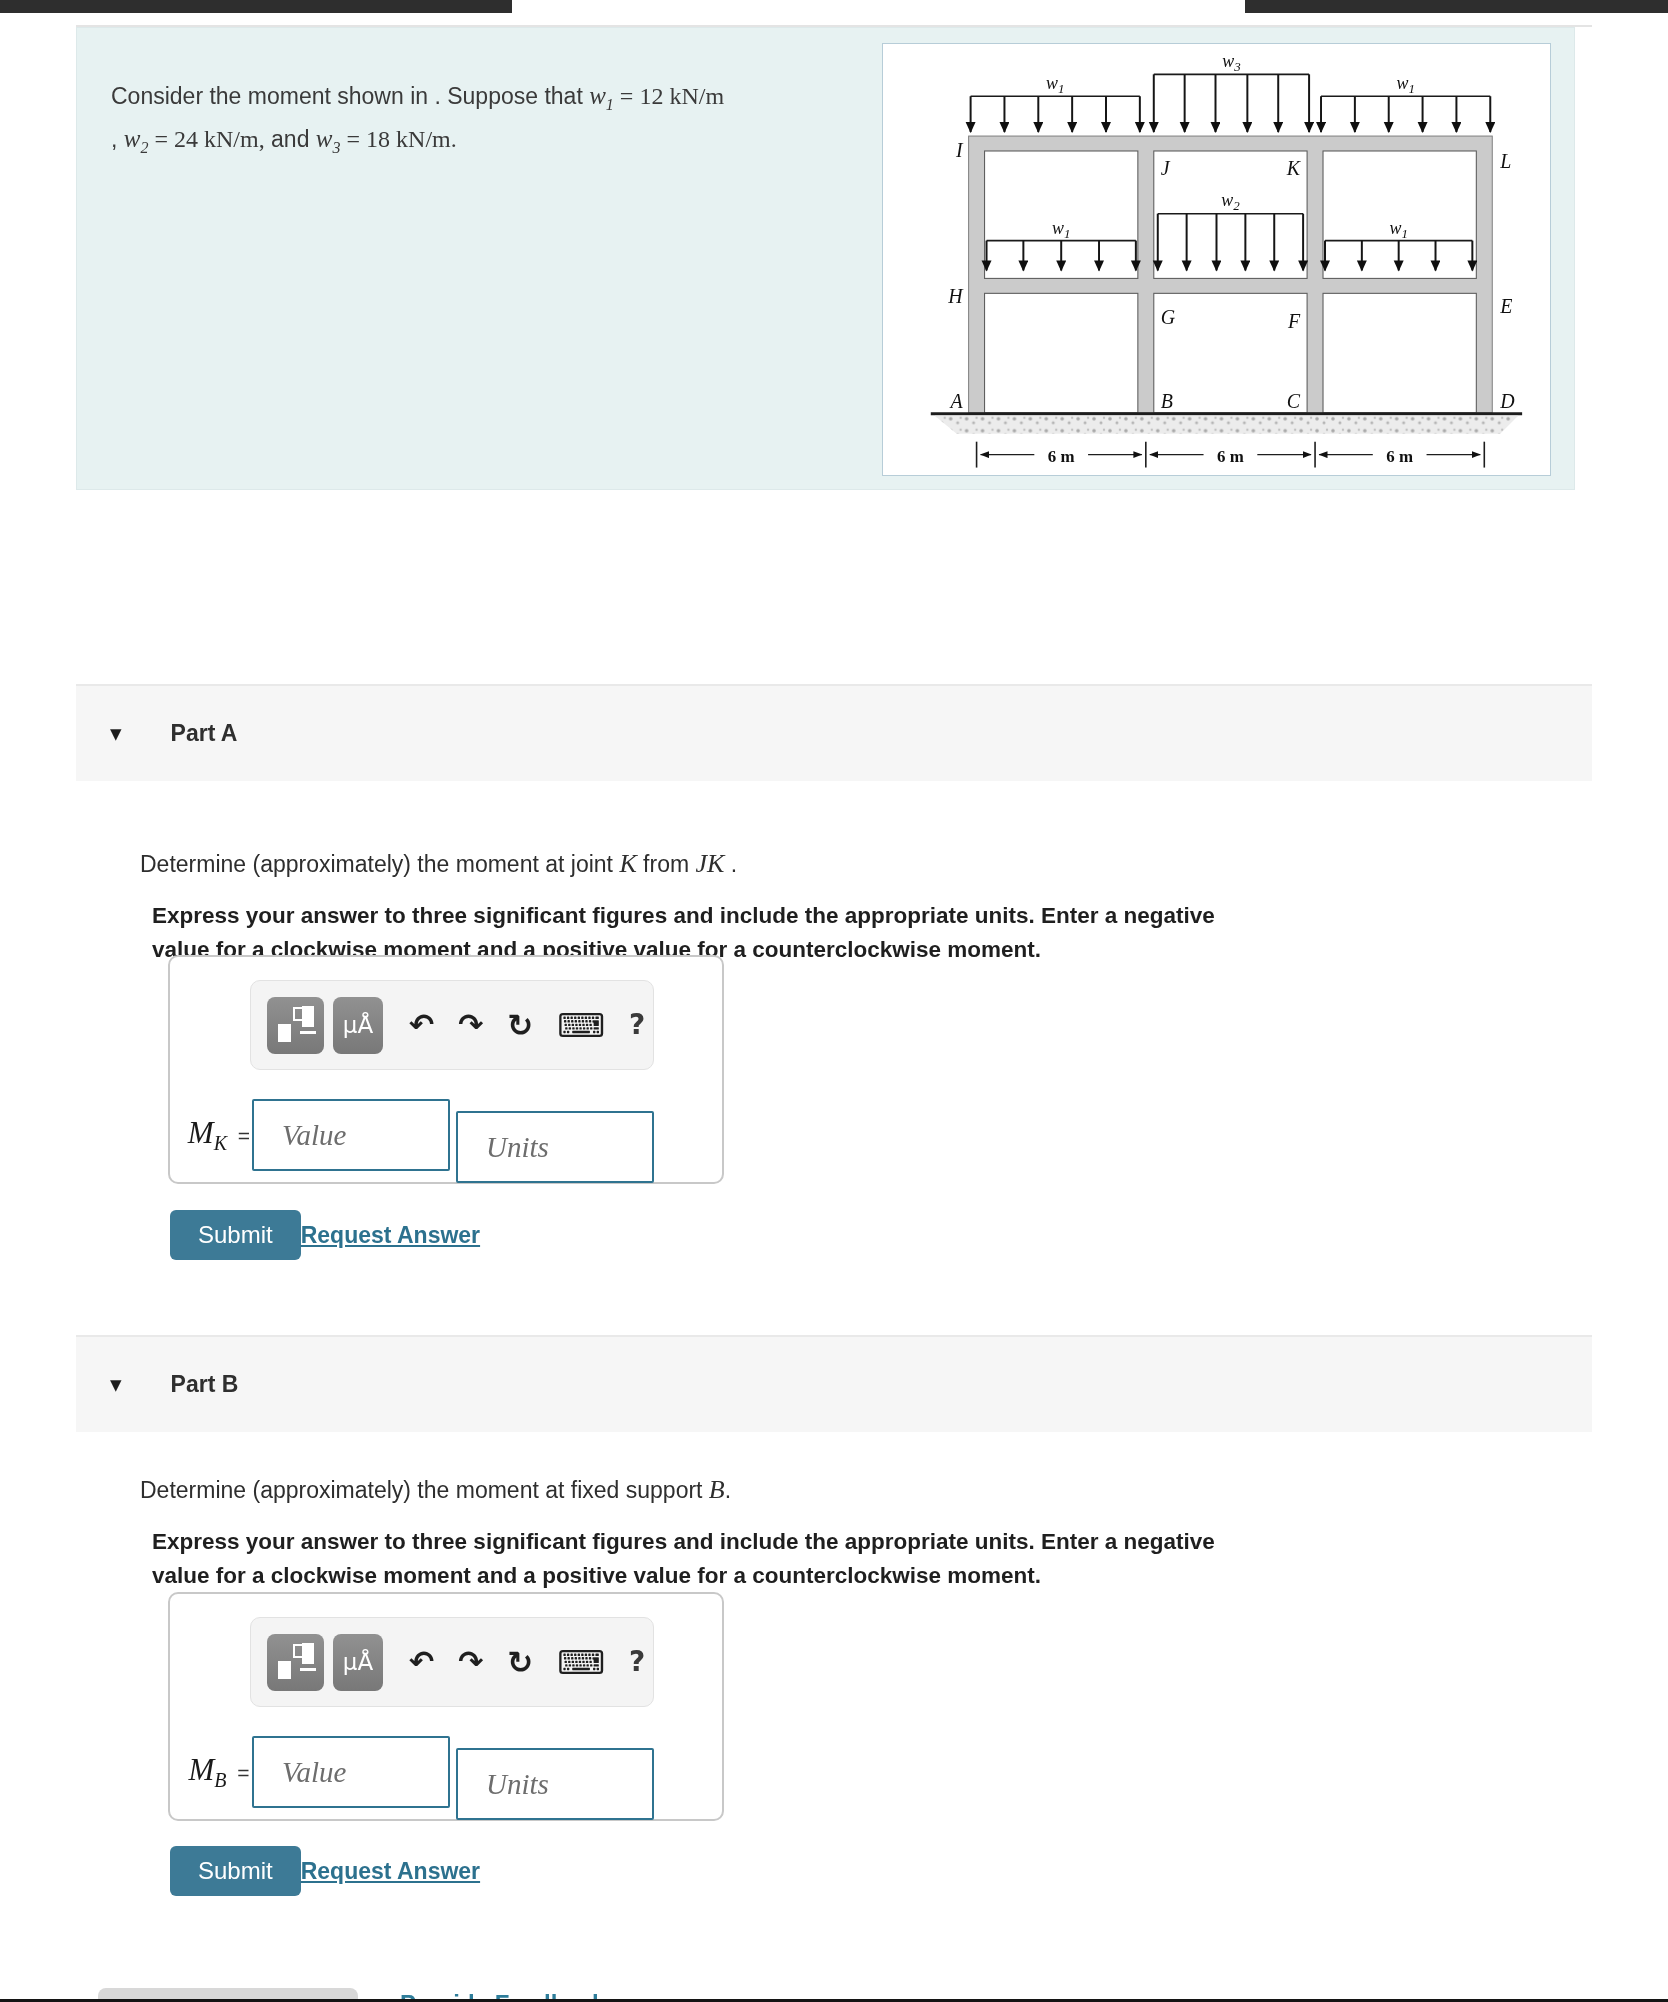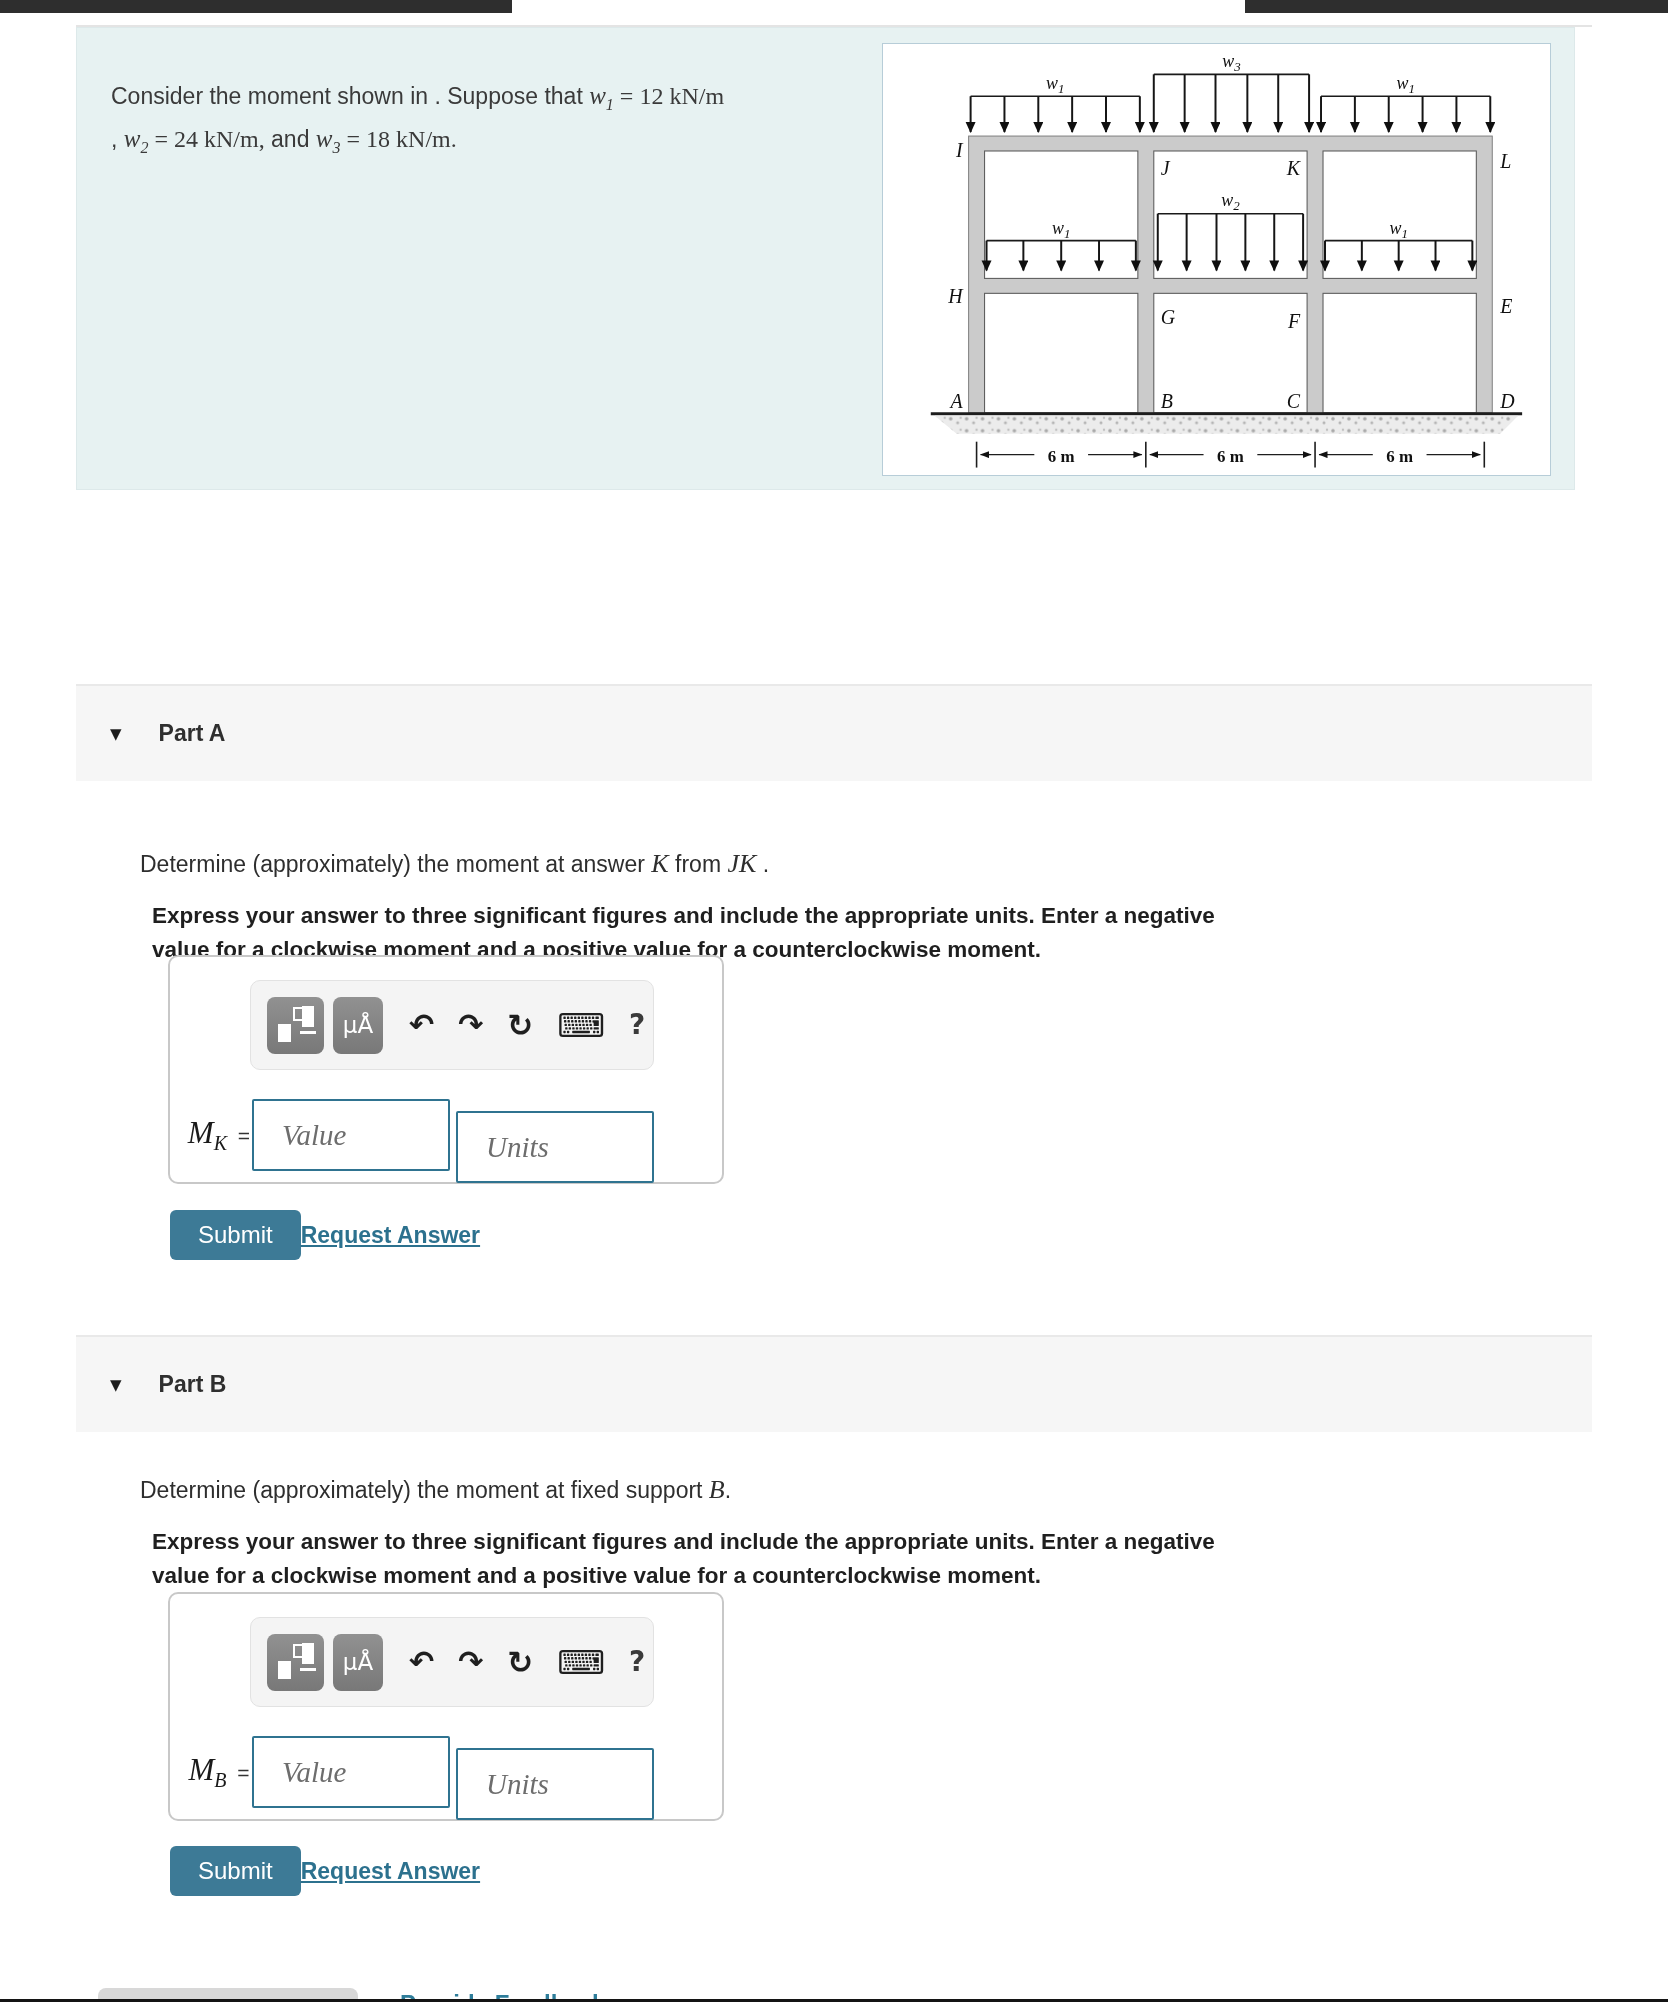--- a/index.html
+++ b/index.html
@@ -25,21 +25,21 @@
   .tick{stroke:#1d1d1d;stroke-width:1.6;}
   .jlabel{font:italic 20px "Liberation Serif",serif;fill:#111;}
   .wlabel{font:italic 18px "Liberation Serif",serif;fill:#111;}
   .wsub{font-size:13px;}
   .dimtext{font:600 17px "Liberation Serif",serif;fill:#111;}
   .part-band{position:absolute;left:76px;width:1516px;height:97px;background:#f6f6f6;
              border-top:2px solid #e9e9e9;box-sizing:border-box;display:flex;align-items:center;
              padding-left:34px;gap:33px;}
   .band-a{top:684px;} .band-b{top:1335px;}
   .tri{font-size:15px;color:#1c1c1c;font-family:"DejaVu Sans",sans-serif;}
-  .band-title{font-size:23px;font-weight:bold;color:#2f2f2f;margin:4px;}
+  .band-title{font-size:23px;font-weight:bold;color:#2f2f2f;margin:16px;}
   .question{position:absolute;left:140px;font-size:23px;color:#2e2e2e;}
   .q-a{top:826px;} .q-b{top:1452px;}
   .q-math{font-family:"Liberation Serif",serif;font-style:italic;font-size:26px;}
   .instruction{position:absolute;left:140px;width:1092px;font-size:22.5px;font-weight:bold;
                color:#1f1f1f;line-height:1.55;margin-left:12px;}
   .ins-a{top:876px;} .ins-b{top:1502px;}
   .answer-box{position:absolute;left:168px;width:556px;height:229px;background:#fff;
               border:2px solid #c8c8c8;border-radius:10px;box-sizing:border-box;}
   .box-a{top:955px;} .box-b{top:1592px;}
   .eq-toolbar{position:absolute;left:80px;top:23px;width:404px;height:90px;background:#f4f4f4;
@@ -221,21 +221,21 @@
       </svg>
     </div>
   </section>
 
   <section class="part-band band-a">
     <span class="tri">▼</span>
     <h2 class="band-title">Part A</h2>
   </section>
 
   <p class="question q-a">
-    <span>Determine (approximately) the moment at answer </span><span class="q-math">K</span><span> from </span><span class="q-math">JK</span><span> .</span>
+    <span>Determine (approximately) the moment at joint </span><span class="q-math">K</span><span> from </span><span class="q-math">JK</span><span> .</span>
   </p>
   <p class="instruction ins-a">Express your answer to three significant figures and include the appropriate units. Enter a negative value for a clockwise moment and a positive value for a counterclockwise moment.</p>
 
   <div class="answer-box box-a">
     <div class="eq-toolbar">
       <div class="btn-group">
         <button class="tb-btn">
           <span class="tpl-rect-a"></span>
           <span class="tpl-rect-b"></span>
           <span class="tpl-rect-c"></span>

